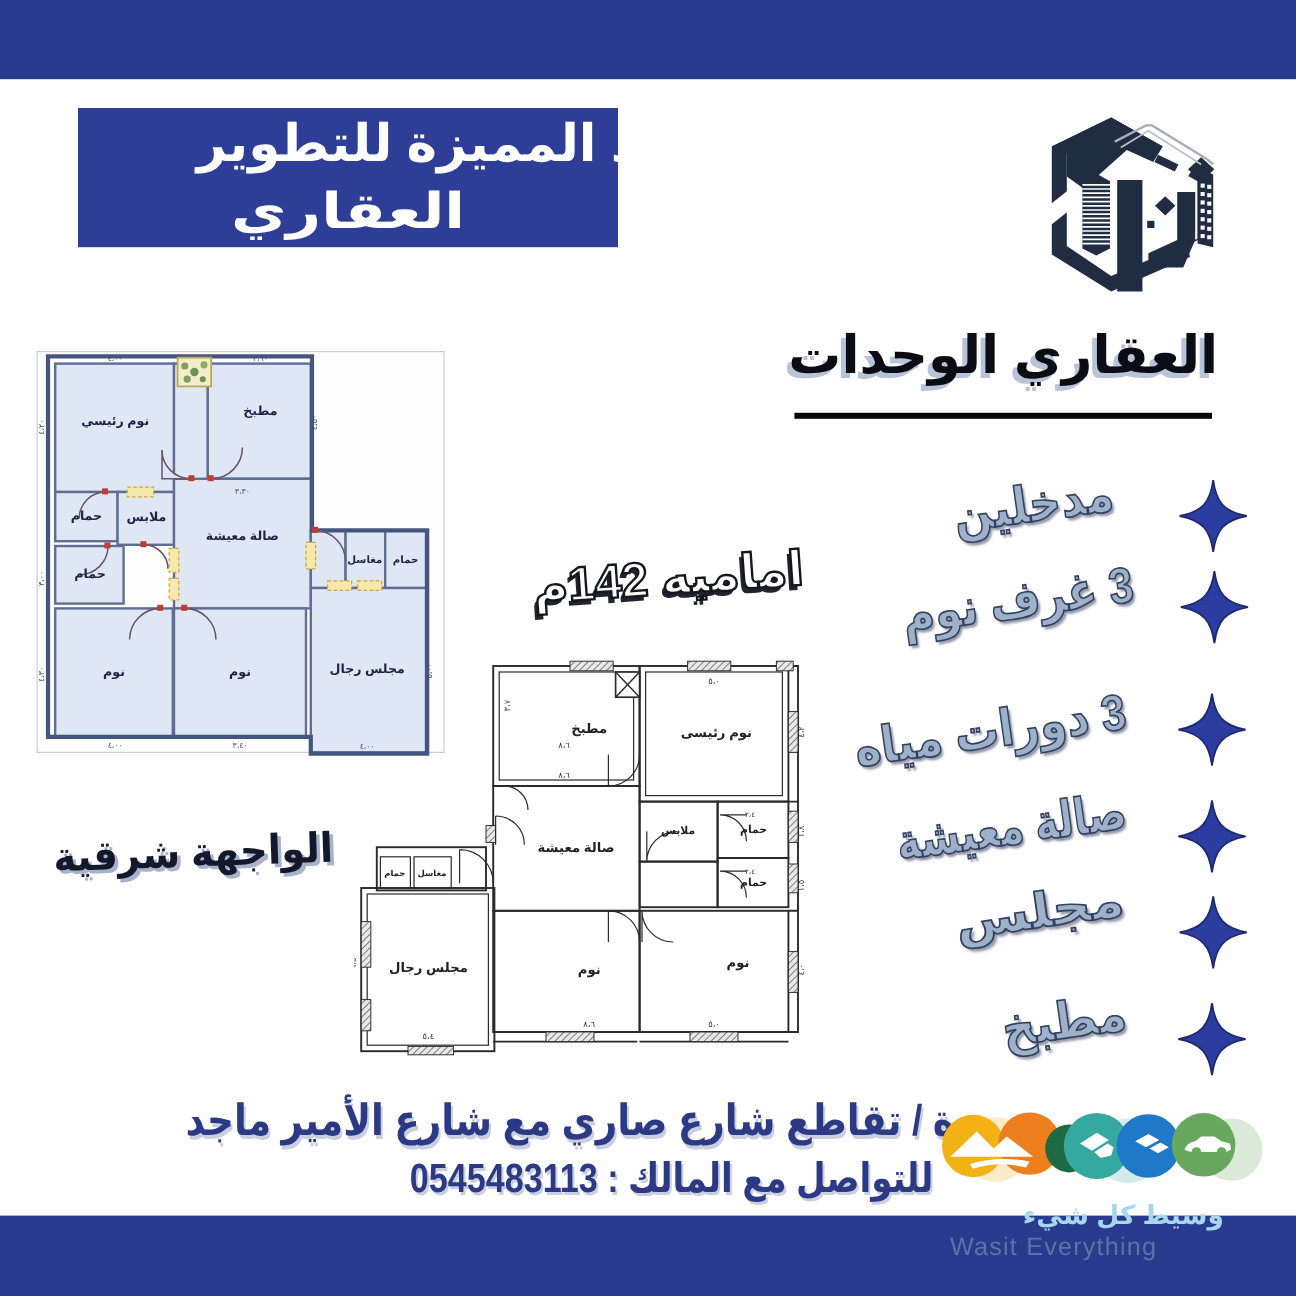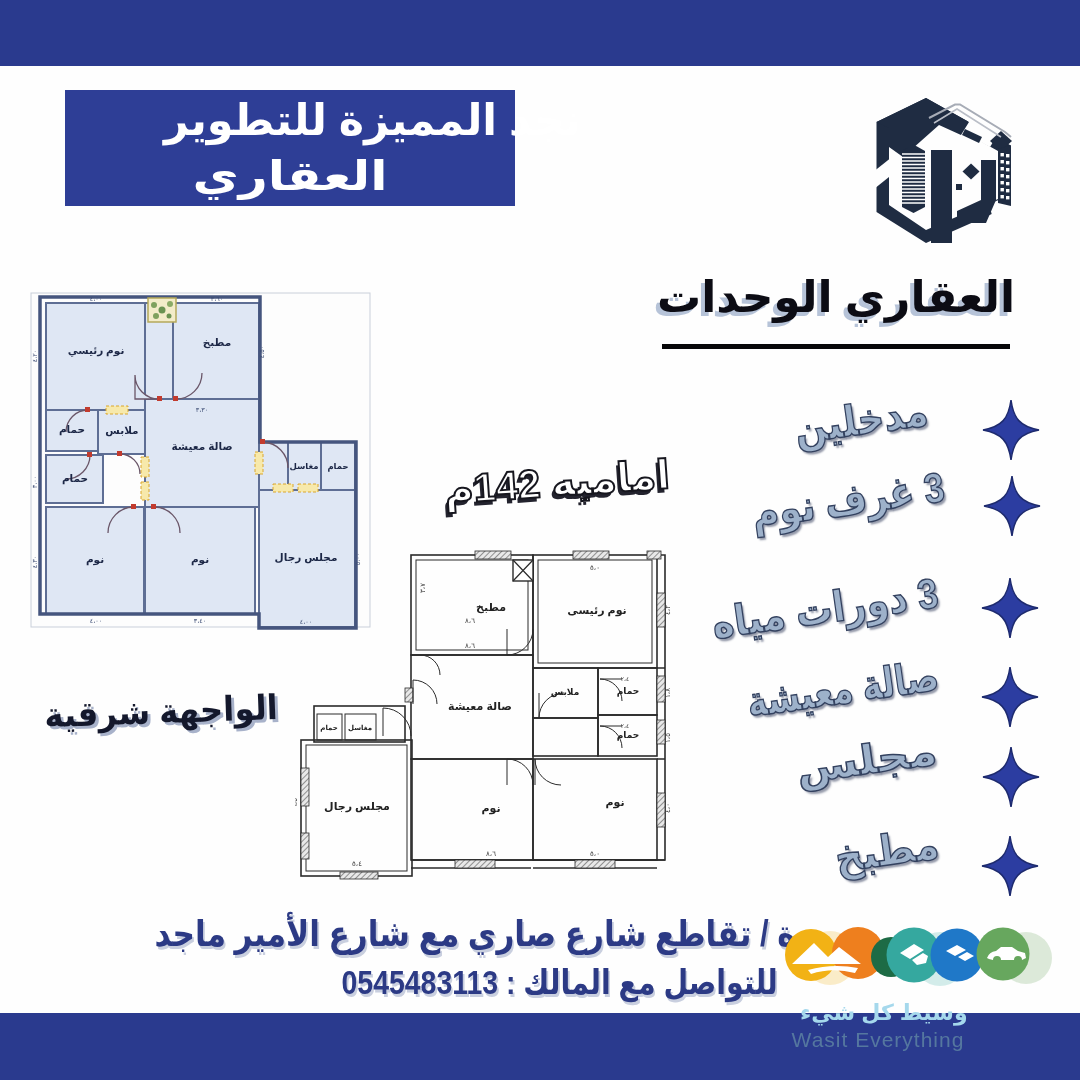--- a/index.html
+++ b/index.html
@@ -348,15 +348,15 @@
   <circle cx="144" cy="40" r="27.5" fill="#35a89f"></circle>
   <path d="M130,38 l14,-9 10,6 -14,9 z M142,45 l11,-7 5,3 -2,7 -9,2 z" fill="#fff"></path>
 
   <circle cx="187" cy="40" r="26.5" fill="#1f78c8"></circle>
   <path d="M176,36 l11,-6 9,5 -11,6 z m12,6 l9,-5 7,4 -9,5 z" fill="#fff"></path>
 
   <circle cx="233" cy="39" r="26.5" fill="#67a75e"></circle>
   <path d="M217,43 q2,-6 9,-7 l5,-4 11,0 6,4 7,2 1,5 -4,2 a4,4 0 0,0 -8,0 l-13,0 a4,4 0 0,0 -8,0 l-4,-1 z" fill="#fff"></path>
 </svg>
 
-<div class="abs" dir="rtl" style="left:800px;top:1000px;width:220px;text-align:left;font-size:22px;font-weight:bold;color:#a5d8ec">وسيط كل شيء</div>
+<div class="abs" dir="rtl" style="left:800px;top:1000px;width:220px;text-align:right;font-size:22px;font-weight:bold;color:#a5d8ec">وسيط كل شيء</div>
 
 <div class="abs" style="left:768px;top:1028px;width:220px;text-align:center;font-size:21px;color:#55779f;letter-spacing:1px">Wasit Everything</div>
 
 </body></html>

